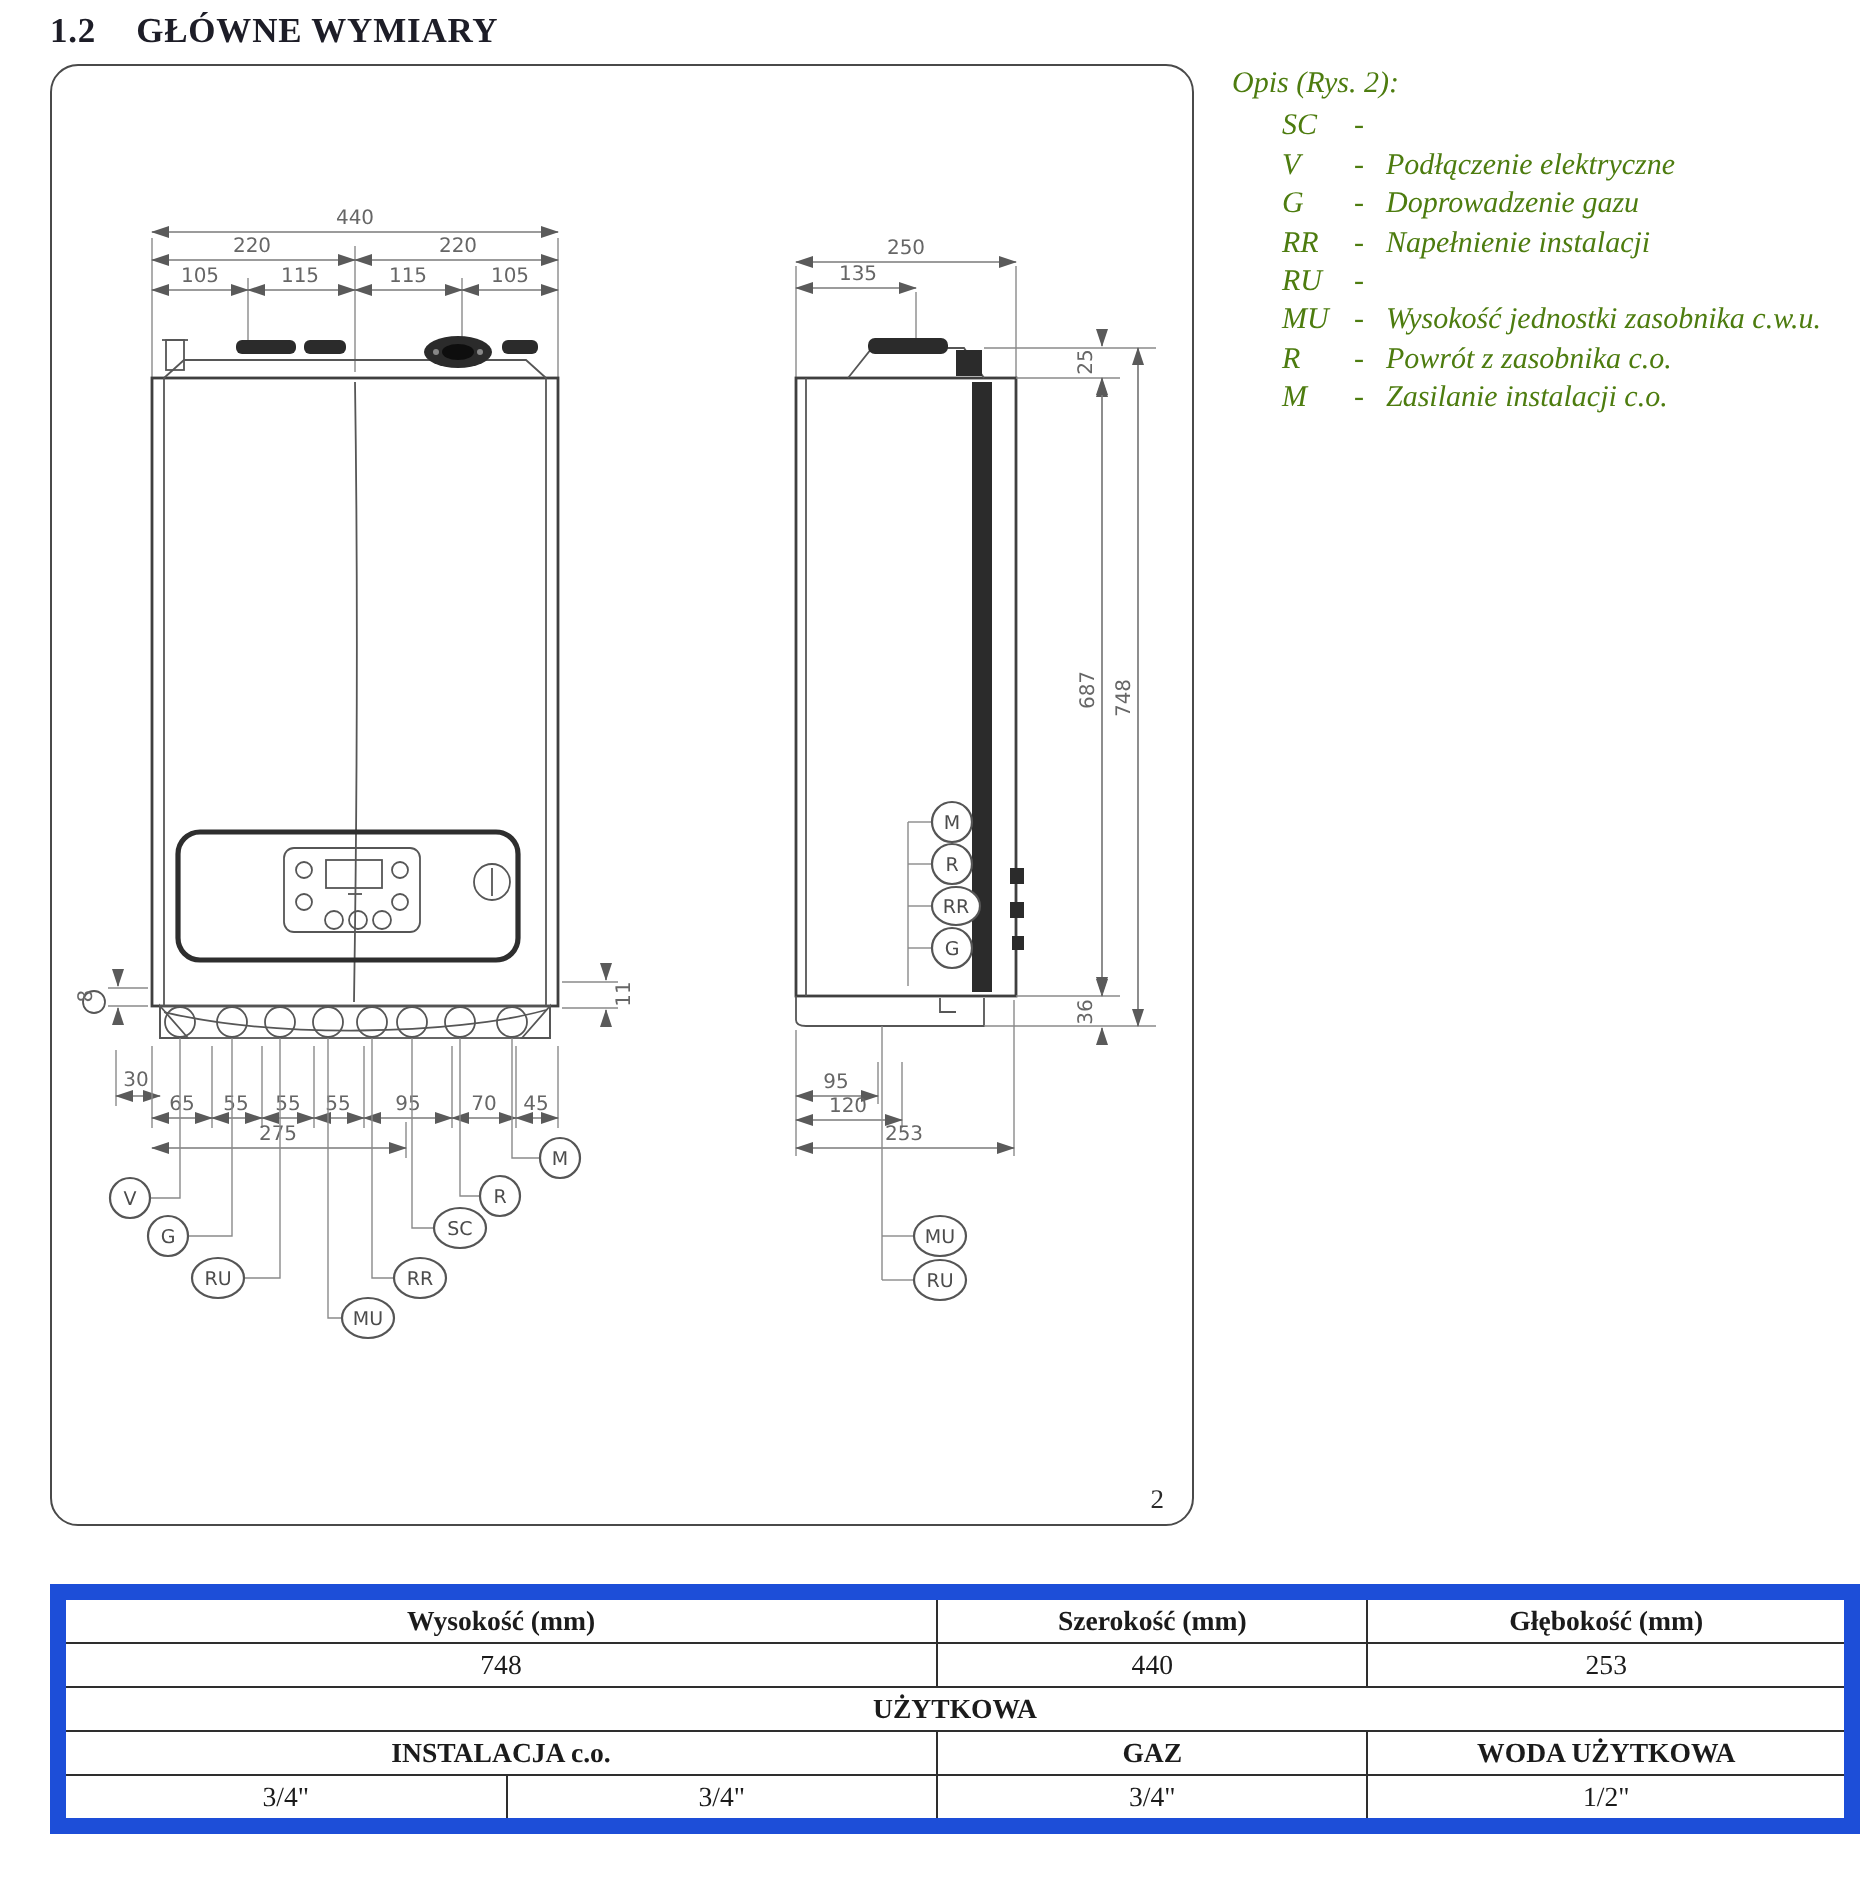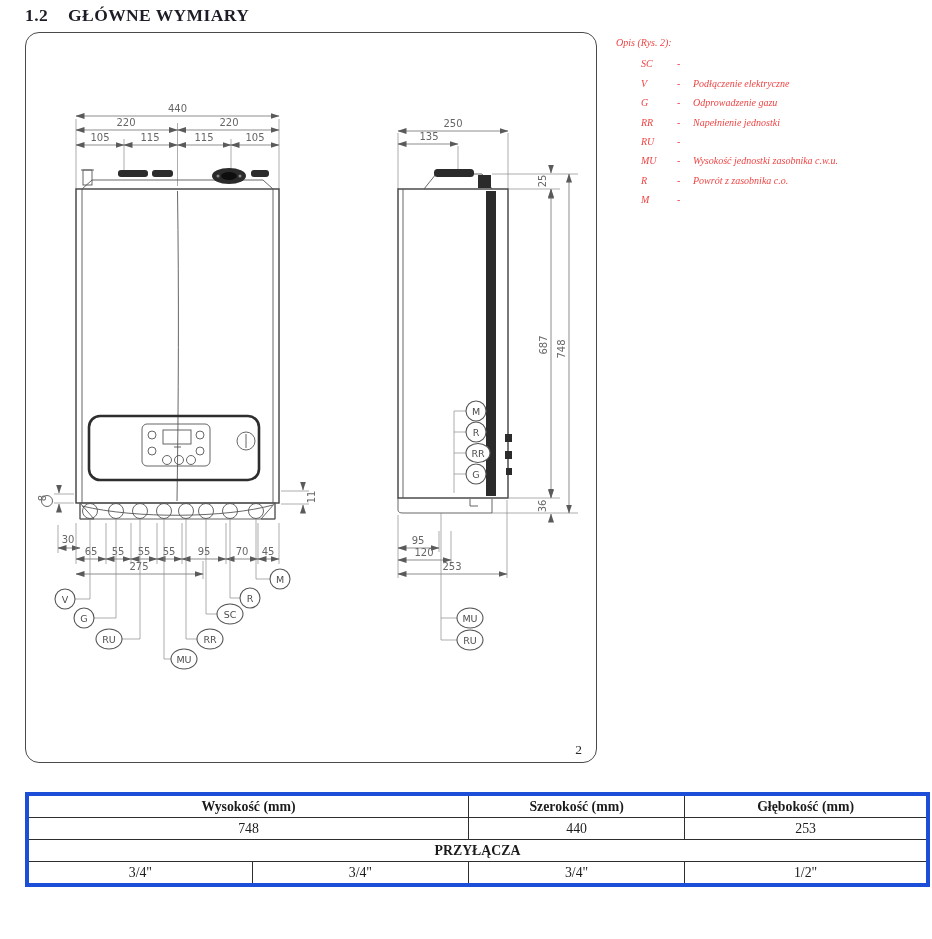--- a/index.html
+++ b/index.html
@@ -8,31 +8,31 @@
   
   .title{position:absolute;left:25px;top:5px;font-size:17.5px;font-weight:bold;
          letter-spacing:.4px;color:#1d1d27;}
   .title .num{margin-right:20px;}
   
   .figbox{position:absolute;left:25px;top:32px;width:572px;height:731px;
           border:1.6px solid #4a4a4a;border-radius:14px;box-sizing:border-box;}
   .fignum{position:absolute;right:14px;bottom:4px;font-size:13.5px;color:#2a2a2a;}
   
   .legend{position:absolute;left:616px;top:33px;width:312px;
-          font-style:italic;font-size:10px;line-height:19.4px;color:#ef4444;}
+          font-style:italic;font-size:15px;line-height:19.4px;color:#4d7c0f;}
   .legend .ltitle{margin-bottom:2px;}
   .lrow{display:grid;grid-template-columns:36px 16px auto;padding-left:25px;}
   .lrow .term{}
   .lrow .dash{text-align:left;}
   .lrow .desc{text-align:justify;}
   
   .dimtable{position:absolute;left:25px;top:792px;width:905px;border-collapse:collapse;
             font-size:13.8px;}
   .dimtable td{border:1px solid #2e2e2e;height:21px;text-align:center;padding:0 2px;}
-  .dimtable{border:4px solid #1d4ed8;font-family:Liberation Serif, serif;}
+  .dimtable{border:8px solid #1d4ed8;font-family:Liberation Serif, serif;}
   .dimtable .hd{font-weight:bold;}
   
   .body-l{stroke:#3f3f3f;stroke-width:1.4;fill:none;}
   .thin-l{stroke:#565656;stroke-width:.9;fill:none;}
   .dim-l{stroke:#7a7a7a;stroke-width:.85;fill:none;}
   .ext-l{stroke:#8a8a8a;stroke-width:.7;fill:none;}
   .dark-f{fill:#2b2b2b;stroke:none;}
   text.dim{font-family:"DejaVu Sans",sans-serif;font-size:10px;fill:#666;text-anchor:middle;}
   text.co{font-family:"DejaVu Sans",sans-serif;font-size:9.5px;fill:#4c4c4c;text-anchor:middle;}
   .cocirc{stroke:#555;stroke-width:1.1;fill:#fff;}
@@ -316,44 +316,45 @@
         <span class="dash">-</span>
       </div>
     <div class="lrow">
         <span class="term">V</span>
         <span class="dash">-</span>
         <span class="desc">Podłączenie elektryczne</span>
       </div>
     <div class="lrow">
         <span class="term">G</span>
         <span class="dash">-</span>
-        <span class="desc">Odprowadzenie gazu</span>
+        <span class="desc">Doprowadzenie gazu</span>
       </div>
     <div class="lrow">
         <span class="term">RR</span>
         <span class="dash">-</span>
-        <span class="desc">Napełnienie jednostki</span>
+        <span class="desc">Napełnienie instalacji</span>
       </div>
     <div class="lrow">
         <span class="term">RU</span>
         <span class="dash">-</span>
       </div>
     <div class="lrow">
         <span class="term">MU</span>
         <span class="dash">-</span>
         <span class="desc">Wysokość jednostki zasobnika c.w.u.</span>
       </div>
     <div class="lrow">
         <span class="term">R</span>
         <span class="dash">-</span>
         <span class="desc">Powrót z zasobnika c.o.</span>
       </div>
     <div class="lrow">
         <span class="term">M</span>
         <span class="dash">-</span>
+        <span class="desc">Zasilanie instalacji c.o.</span>
       </div>
   </div>
 
   <table class="dimtable">
     <colgroup>
         <col style="width:25%">
         <col style="width:24%">
         <col style="width:24%">
         <col style="width:27%">
       </colgroup>
@@ -362,21 +363,26 @@
       <td class="hd" colspan="2">Wysokość (mm)</td>
       <td class="hd">Szerokość (mm)</td>
       <td class="hd">Głębokość (mm)</td>
     </tr>
     <tr>
       <td colspan="2">748</td>
       <td>440</td>
       <td>253</td>
     </tr>
     <tr>
-      <td class="hd" colspan="4">PRZYŁĄCZA</td>
+      <td class="hd" colspan="4">UŻYTKOWA</td>
+    </tr>
+    <tr>
+      <td class="hd" colspan="2">INSTALACJA c.o.</td>
+      <td class="hd">GAZ</td>
+      <td class="hd">WODA UŻYTKOWA</td>
     </tr>
     <tr>
       <td>3/4"</td>
       <td>3/4"</td>
       <td>3/4"</td>
       <td>1/2"</td>
     </tr>
   </tbody>
     </table>
 

